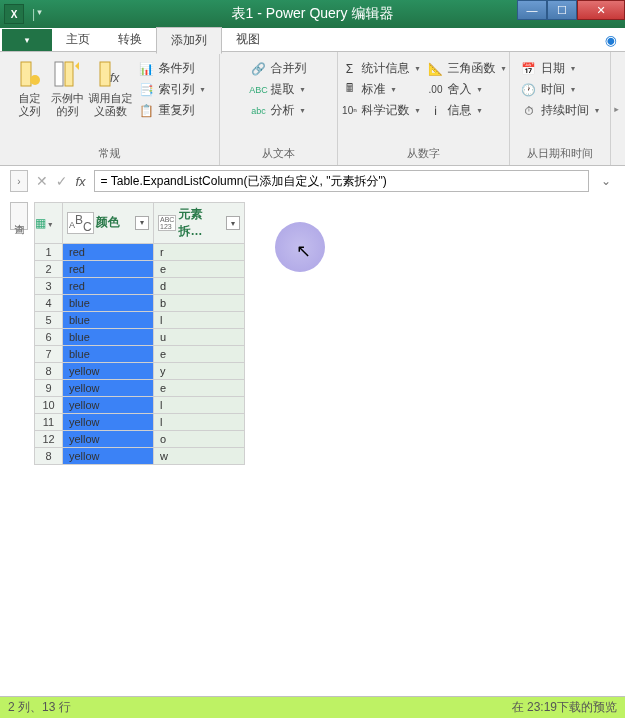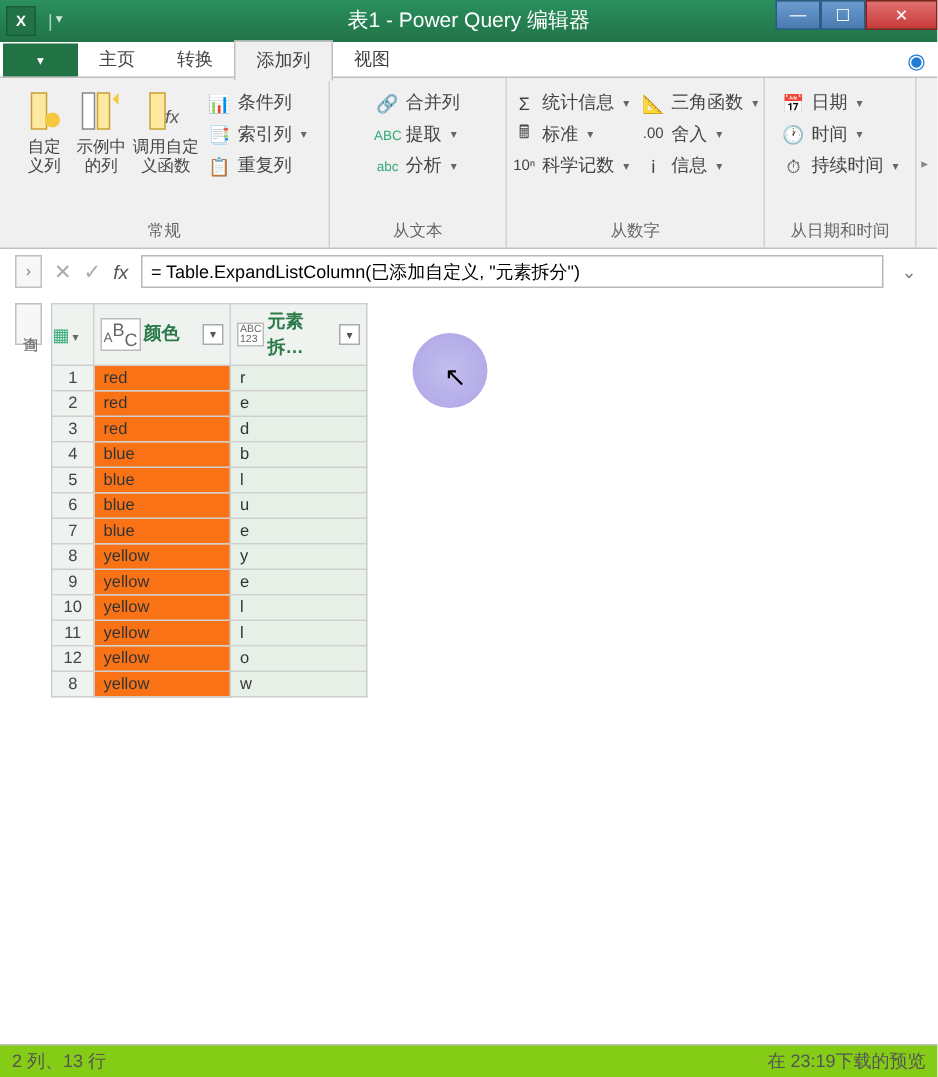--- a/index.html
+++ b/index.html
@@ -39,23 +39,23 @@
 .leftpanels{display:flex;flex-direction:column;gap:2px;margin-right:6px}
 .grid{border-collapse:collapse}
 .grid th,.grid td{border:1px solid #cfcfcf;font-size:11px;text-align:left}
 .grid th{background:#eef3ef;font-weight:normal;padding:0}
 .grid th.corner{width:24px;background:#eef3ef}
 .colhdr{display:flex;align-items:center;padding:3px 4px;gap:2px;width:90px}
 .typeico{font-size:9px;color:#666;border:1px solid #bbb;padding:0 1px;background:#fff}
 .colname{flex:1;color:#2a7a4a;font-weight:600}
 .colfilter{width:14px;height:14px;border:1px solid #aaa;background:#fff;display:flex;align-items:center;justify-content:center;font-size:8px;color:#555}
 .grid td.rownum{background:#eef3ef;text-align:center;color:#444;width:28px;padding:2px 4px}
-.grid td.cell{padding:2px 6px;color:#333;background:#f97316;width:90px}
+.grid td.cell{padding:2px 6px;color:#333;background:#3b82f6;width:90px}
 .grid td.cell.sel{background:#e6f0e6}
-.statusbar{position:absolute;bottom:0;left:0;right:0;height:22px;border-top:1px solid #c0c0c0;background:#84cc16;display:flex;align-items:center;justify-content:space-between;padding:0 8px;color:#555;font-size:11px}
+.statusbar{position:absolute;bottom:0;left:0;right:0;height:22px;border-top:1px solid #c0c0c0;background:#bef264;display:flex;align-items:center;justify-content:space-between;padding:0 8px;color:#555;font-size:11px}
 .cursor-area{position:absolute;width:50px;height:50px;border-radius:50%;background:radial-gradient(circle,#b0a8e8 0%,#9a90e0 70%,rgba(154,144,224,0) 100%);opacity:0.75}
 .cursor{position:absolute;font-size:18px;color:#000}
 svg{display:block}
 </style>
 </head>
 <body>
 
 <div class="titlebar">
   <div class="xl">X</div>
   <div class="qat">

